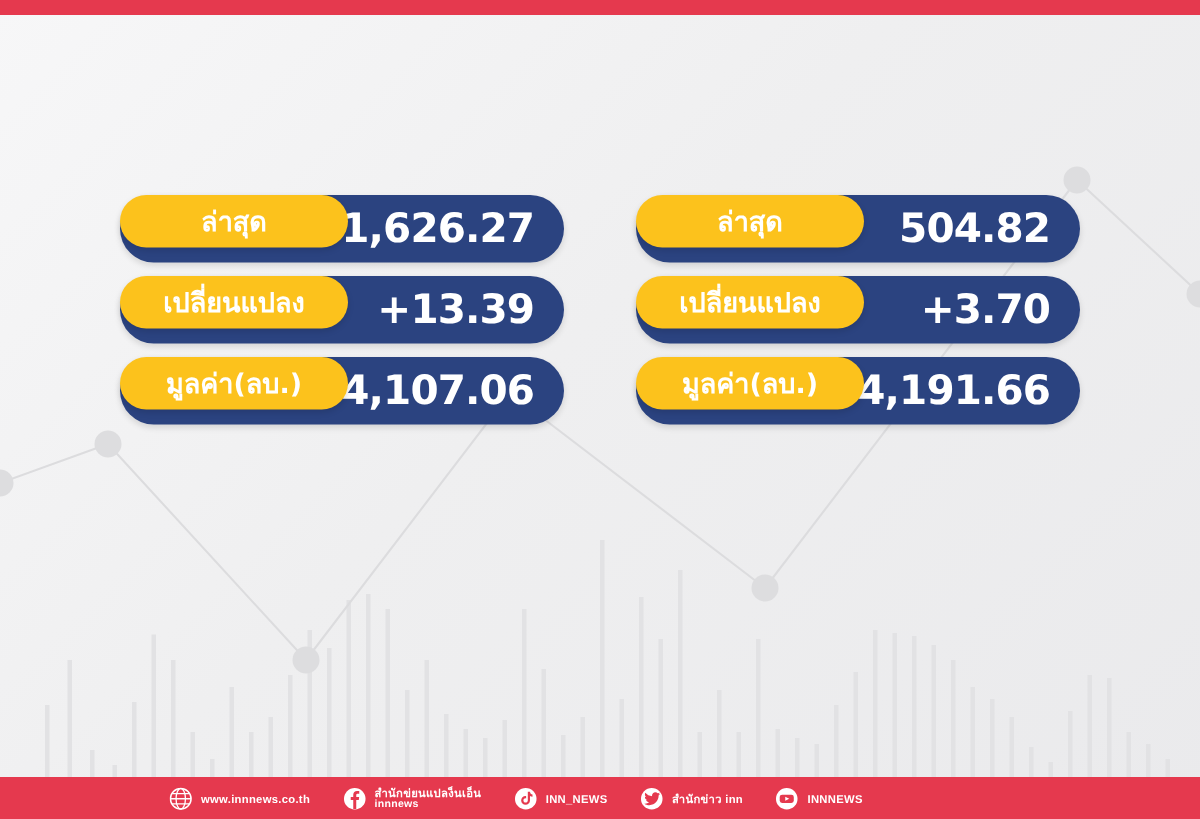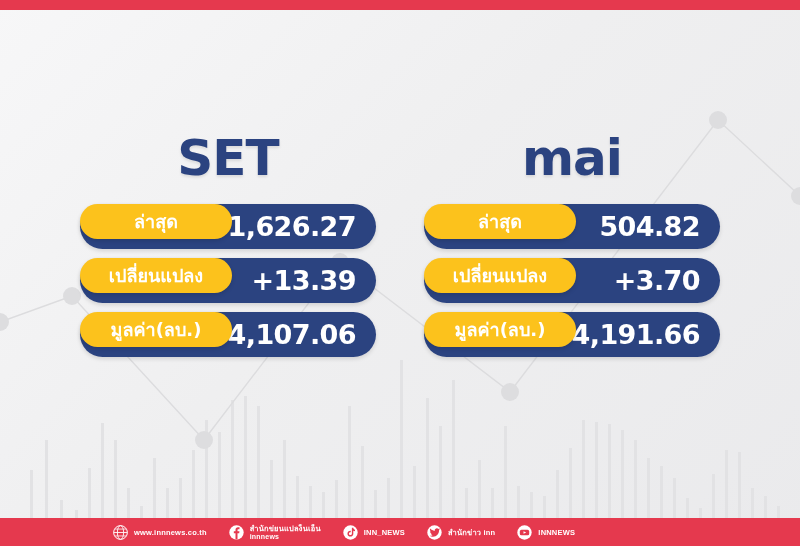--- a/index.html
+++ b/index.html
@@ -278,39 +278,37 @@
         </g>
     </svg>
   </div>
 
   <div class="top-bar"></div>
 
 
   <div class="content">
 
     <div class="index-block">
-      <div class="index-title">SET</div>
       <div class="rows">
         <div class="row">
           <div class="row-value">1,626.27</div>
           <div class="row-label">ล่าสุด</div>
         </div>
         <div class="row">
           <div class="row-value">+13.39</div>
           <div class="row-label">เปลี่ยนแปลง</div>
         </div>
         <div class="row">
           <div class="row-value">94,107.06</div>
           <div class="row-label">มูลค่า(ลบ.)</div>
         </div>
       </div>
     </div>
 
     <div class="index-block">
-      <div class="index-title">mai</div>
       <div class="rows">
         <div class="row">
           <div class="row-value">504.82</div>
           <div class="row-label">ล่าสุด</div>
         </div>
         <div class="row">
           <div class="row-value">+3.70</div>
           <div class="row-label">เปลี่ยนแปลง</div>
         </div>
         <div class="row">

